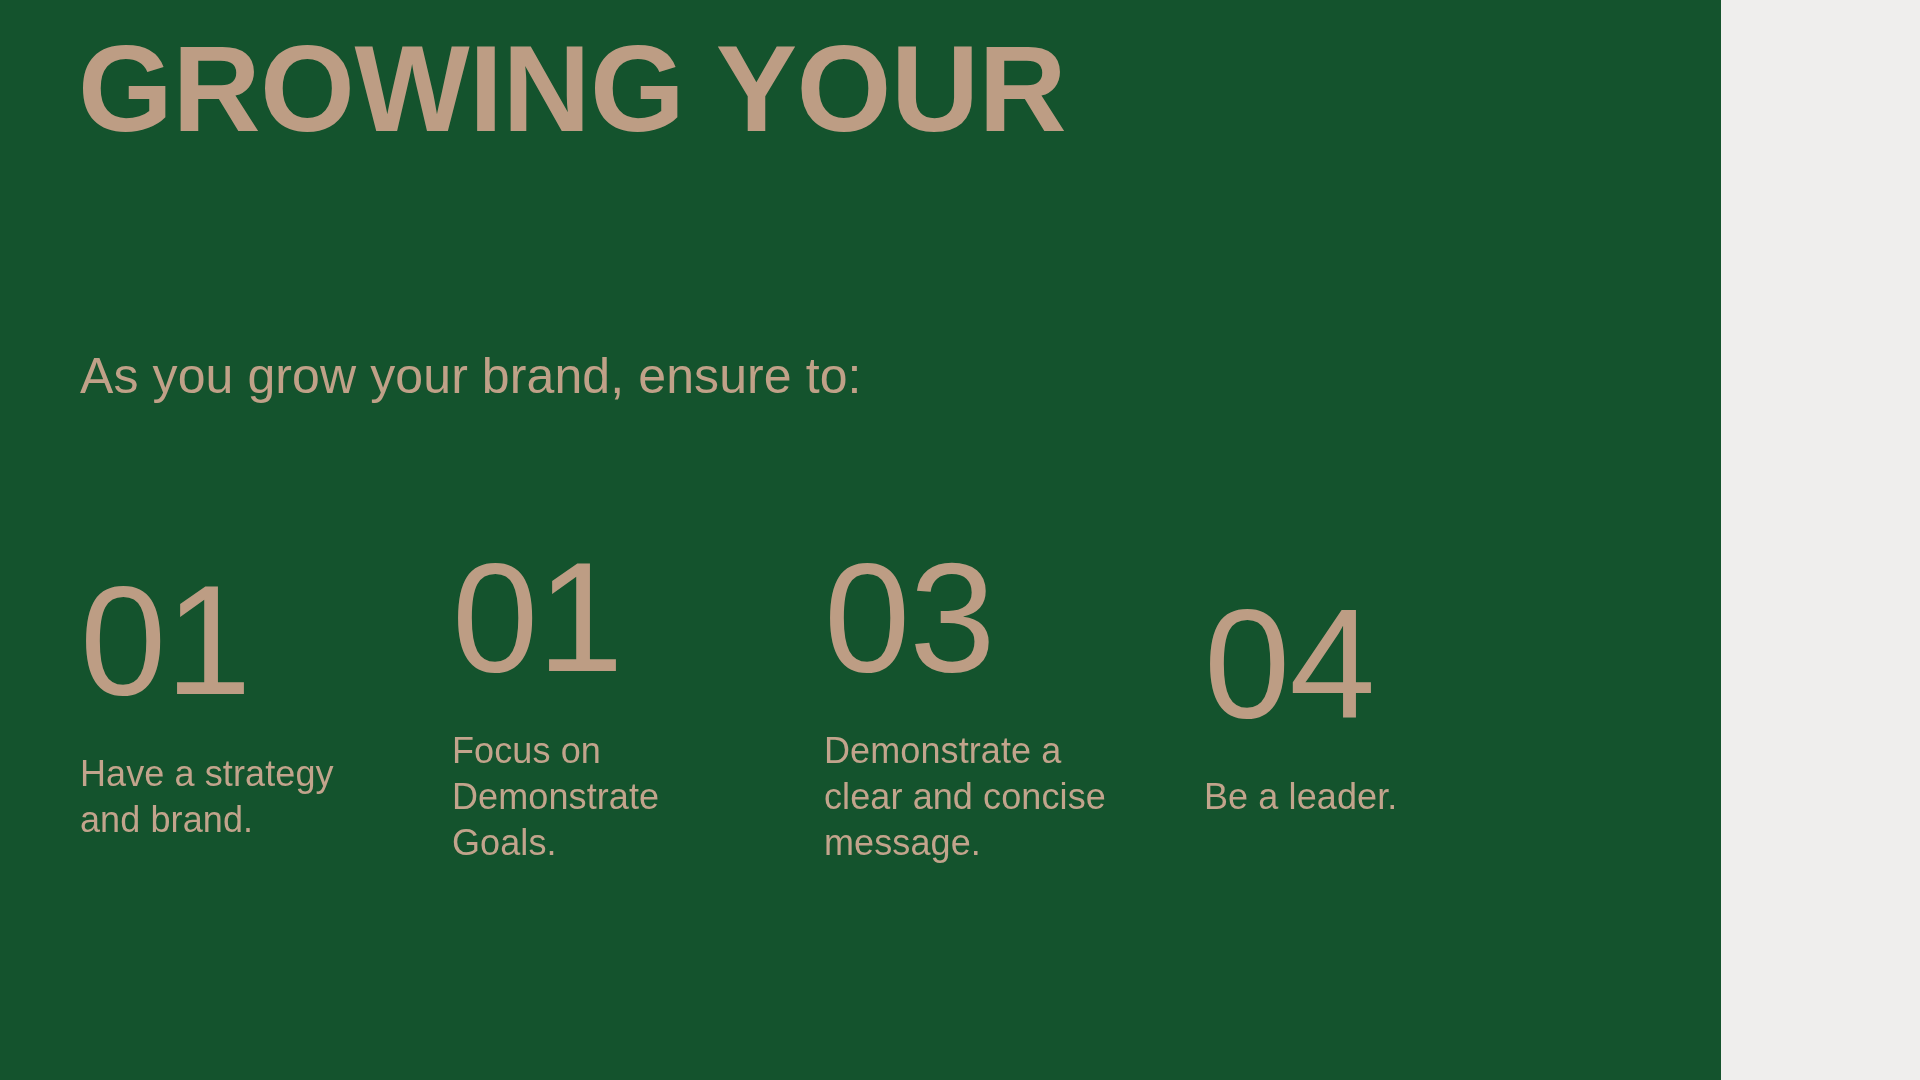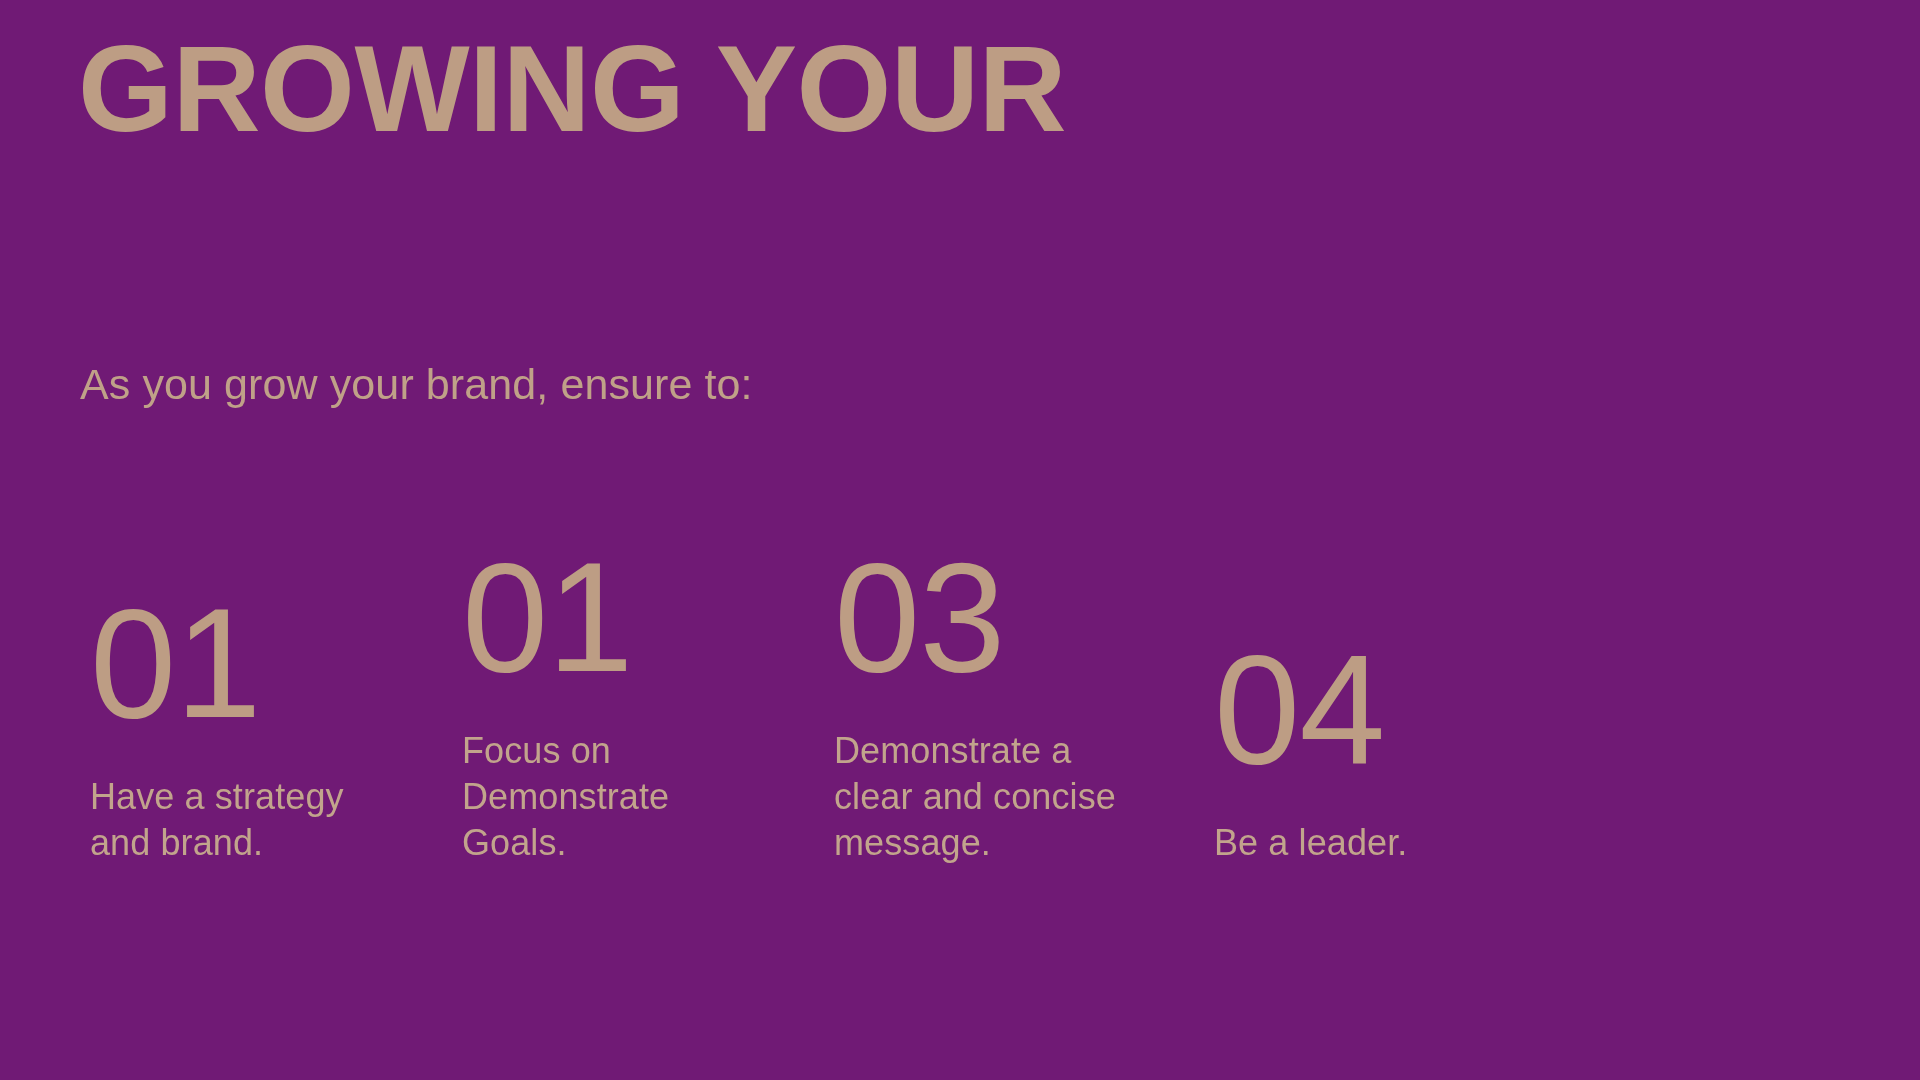--- a/index.html
+++ b/index.html
@@ -9,23 +9,23 @@
   body {
     width: 1920px;
     height: 1080px;
     background: #efeeed;
     font-family: "Liberation Sans", sans-serif;
     overflow: hidden;
   }
 
   .slide {
     position: relative;
-    width: 1920px;
+    width: 1721px;
     height: 1080px;
-    background: #701a75;
+    background: #14532d;
     box-sizing: border-box;
   }
 
   
   .title-block {
     position: absolute;
     left: 78px;
     top: 30px;
     width: 1400px;
   }
@@ -38,39 +38,38 @@
     letter-spacing: -0.5px;
     color: #bd9d84;
     white-space: nowrap;
     margin: 0;
     padding: 0;
   }
 
   .subtitle {
     position: absolute;
     left: 80px;
-    top: 359px;
+    top: 346px;
     font-family: "Liberation Sans", sans-serif;
     font-weight: 400;
-    font-size: 43px;
+    font-size: 50px;
     line-height: 1.2;
     color: #c0a188;
     letter-spacing: 0.1px;
     white-space: nowrap;
   }
 
   
   .columns {
     position: absolute;
     left: 80px;
     top: 540px;
     width: 1780px;
     display: flex;
-    align-items: flex-end;
-    margin-left: 10px;
+    align-items: center;
   }
 
   .col {
     box-sizing: border-box;
     padding-right: 22px;
   }
 
   .col-1 { width: 372px; }
   .col-2 { width: 372px; }
   .col-3 { width: 380px; }

